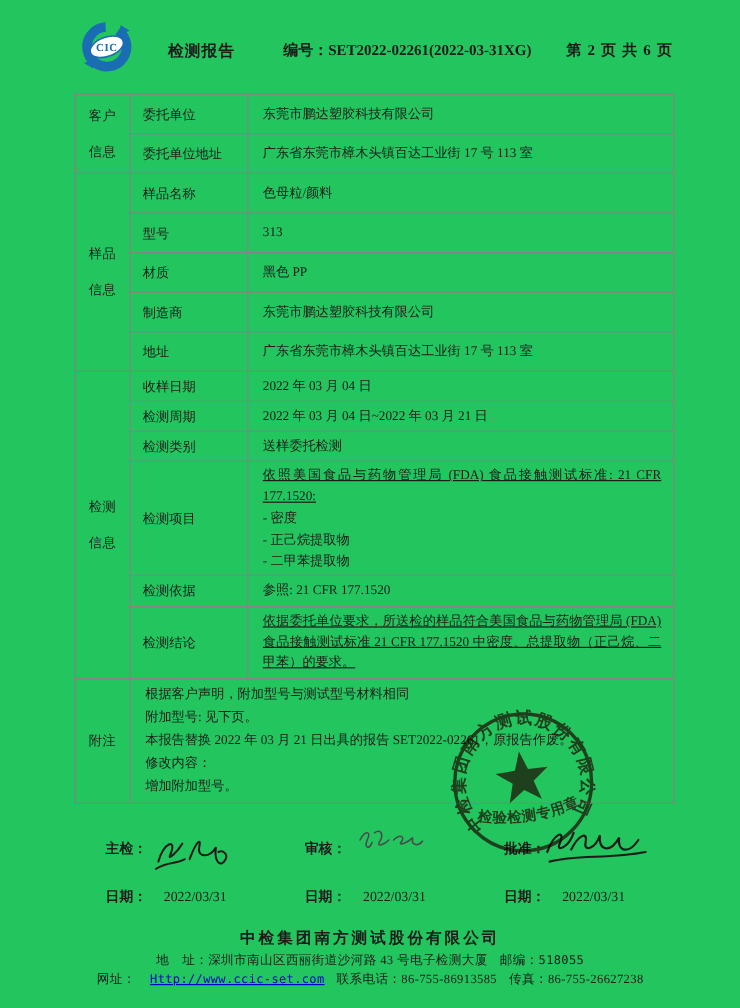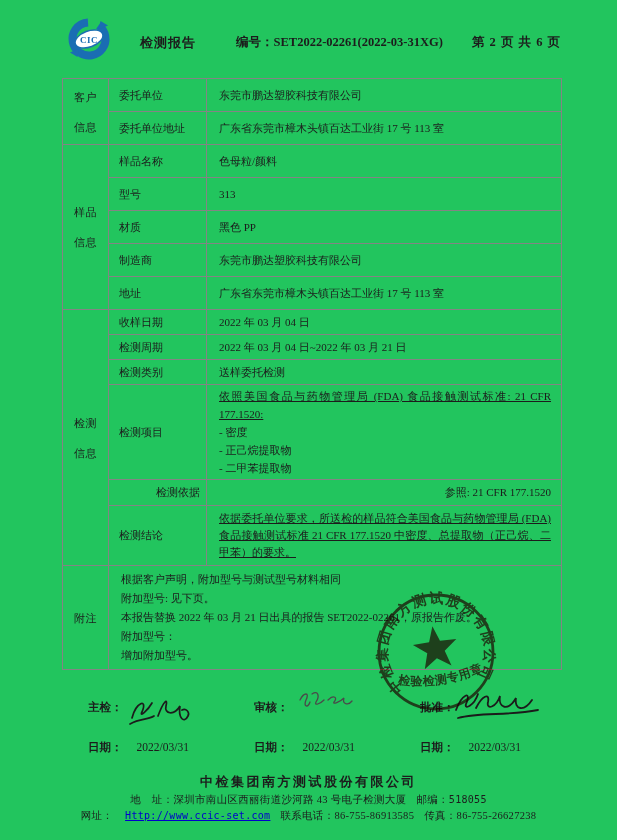--- a/index.html
+++ b/index.html
@@ -17,21 +17,21 @@
   table.main{
     position:absolute;top:78px;left:62px;width:499px;
     border-collapse:collapse;table-layout:fixed;font-size:11px;padding-left:36px;
   }
   table.main td{border:1px solid #848484;vertical-align:middle;overflow:hidden;}
   td.sec{text-align:center;line-height:30px;padding:0 10px;letter-spacing:0.5px;}
   td.lbl{padding:2px 6px 2px 10px;margin-top:48px;}
   td.val{padding:2px 10px 2px 12px;line-height:17px;}
   tr.r33{height:33px;}
   tr.r25{height:25px;}
-  tr.r26{height:26px;text-align:right;}
+  tr.r26{height:26px;}
   .multiline{padding:2px 12px;}
   .multiline div{line-height:18px;}
   .justify{text-align:justify;text-decoration:underline;}
   td.notes-cell{padding:4px 10px 4px 12px;margin-top:16px;}
   td.notes-cell div{line-height:19px;}
   
   .sig-area{position:absolute;left:62px;top:688px;width:499px;display:flex;}
   .sig-col{position:relative;width:166px;height:46px;}
   .sig-lbl{position:absolute;left:26px;top:12px;font-size:11.5px;font-weight:bold;}
   .sig-svg{position:absolute;}
@@ -140,21 +140,21 @@
       <td class="lbl">检测结论</td>
       <td class="val justify" style="padding-top:4px;padding-bottom:4px;">依据委托单位要求，所送检的样品符合美国食品与药物管理局 (FDA) 食品接触测试标准 21 CFR 177.1520 中密度、总提取物（正己烷、二甲苯）的要求。</td>
     </tr>
 
     <tr>
       <td class="sec">附注</td>
       <td class="notes-cell" colspan="2">
         <div>根据客户声明，附加型号与测试型号材料相同</div>
         <div>附加型号: 见下页。</div>
         <div>本报告替换 2022 年 03 月 21 日出具的报告 SET2022-02261，原报告作废。</div>
-        <div>附加型号：</div>
+        <div>修改内容：</div>
         <div>增加附加型号。</div>
       </td>
     </tr>
   </tbody>
     </table>
 
   <div class="sig-area">
     <div class="sig-col">
       <span class="sig-lbl">主检：</span>
       <svg class="sig-svg" style="left:62px;top:2px;" width="72" height="42" viewBox="0 0 72 42" title="赵亮">

